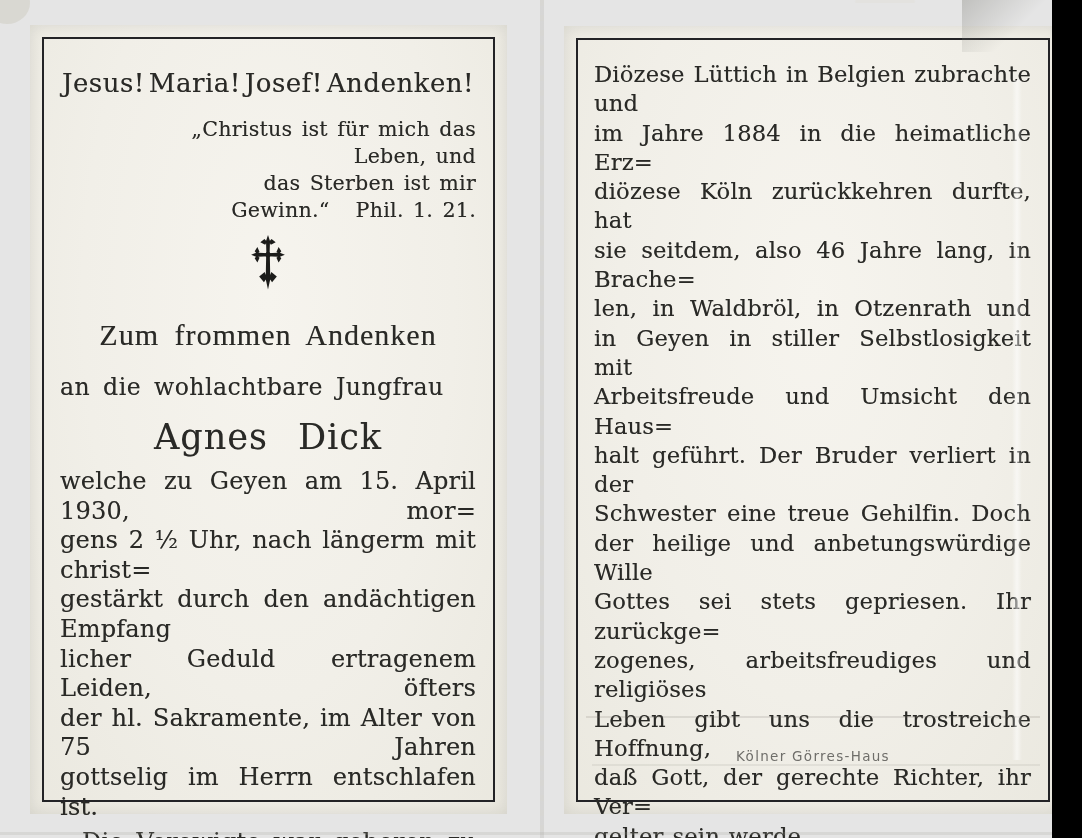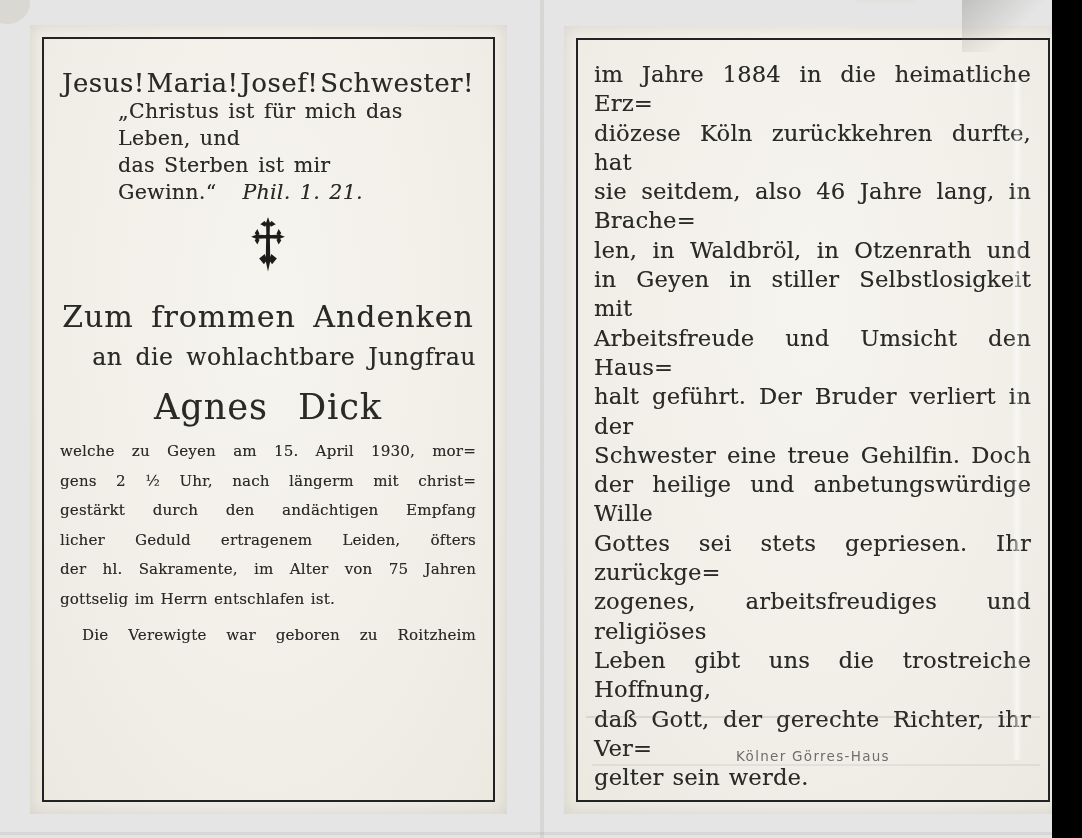--- a/index.html
+++ b/index.html
@@ -16,32 +16,32 @@
   }
   .page-left  { left:30px;  top:25px; width:477px; height:789px; }
   .page-right { left:564px; top:26px; width:498px; height:788px; }
   .frame { position:absolute; inset:12px; border:2px solid #232326; }
   .content { position:absolute; left:16px; right:17px; top:0; bottom:0;
              text-shadow:0.2px 0.2px 0.35px rgba(35,35,30,0.45); }
 
   
   .invocation { margin-top:29px; display:flex; justify-content:space-between;
                 padding:0 2px; font-size:26px; letter-spacing:0.5px; }
-  .quote { width:358px; margin:0 0 0 auto; text-align:left;
+  .quote { width:358px; margin:18px 0 0 auto; text-align:right;
            font-size:20.5px; line-height:27px; letter-spacing:0.3px; word-spacing:2.5px; }
-  .quote .ref { margin-left:26px; white-space:nowrap;font-style:italic; }
+  .quote .ref { margin-left:26px; white-space:nowrap; }
   .cross { display:block; margin:9px auto 0; width:48px; height:64px; }
   .heading   { margin-top:20px; text-align:center; font-size:30px;
-               letter-spacing:1px; word-spacing:7px; line-height:36px; }
-  .subheading{ margin-top:8px; text-align:right; font-size:23.5px;
+               letter-spacing:1px; word-spacing:7px; line-height:36px;font-family:Liberation Serif, serif; }
+  .subheading{ margin-top:20px; text-align:left; font-size:23.5px;
                letter-spacing:0.5px; word-spacing:5px; line-height:28px; }
   .name { margin-top:10px; text-align:center; font-size:35px; line-height:52px;
           letter-spacing:1px; word-spacing:18px; }
 
-  .para { font-size:15px; line-height:29.6px; letter-spacing:0.2px; word-spacing:1.5px; }
+  .para { font-size:24px; line-height:29.6px; letter-spacing:0.2px; word-spacing:1.5px; }
   .para-l1 { margin-top:4px; }
   .para-l2 { margin-top:6px; }
   .tline { text-align:justify; text-align-last:justify; }
   .tline.noj { text-align-last:left; }
   [data-indent] .tline:first-child { text-indent:22px; }
 
   
   .page-right .para { font-size:22.6px; line-height:29.3px; }
   .para-r1 { margin-top:20px; }
   .imprint { position:absolute; left:0; right:0; top:708px; text-align:center;
@@ -74,21 +74,21 @@
 <div id="canvas">
 
   <div class="page page-left">
     <div class="frame">
       <div class="content">
 
         <div class="invocation">
           <span>Jesus!</span>
           <span>Maria!</span>
           <span>Josef!</span>
-          <span>Schwester!</span>
+          <span>Andenken!</span>
         </div>
 
         <div class="quote">
           <div>„Christus ist für mich das Leben, und</div>
           <div><span>das Sterben ist mir Gewinn.“</span><span class="ref">Phil. 1. 21.</span></div>
         </div>
 
         <svg class="cross" viewBox="0 0 72 100" aria-hidden="true">
           <defs>
             <path id="carm" d="M0 -31 L3 -22 L5.5 -24.5 L12 -19.5 L4.5 -15.5 L3 -18 L2.4 2 L-2.4 2 L-3 -18 L-4.5 -15.5 L-12 -19.5 L-5.5 -24.5 L-3 -22 Z"></path>
@@ -120,20 +120,21 @@
           </div>
       </div>
     </div>
   </div>
 
   <div class="page page-right">
     <div class="frame">
       <div class="content">
 
         <div class="para para-r1">
+            <div class="tline">Diözese Lüttich in Belgien zubrachte und</div>
             <div class="tline">im Jahre 1884 in die heimatliche Erz=</div>
             <div class="tline">diözese Köln zurückkehren durfte, hat</div>
             <div class="tline">sie seitdem, also 46 Jahre lang, in Brache=</div>
             <div class="tline">len, in Waldbröl, in Otzenrath und</div>
             <div class="tline">in Geyen in stiller Selbstlosigkeit mit</div>
             <div class="tline">Arbeitsfreude und Umsicht den Haus=</div>
             <div class="tline">halt geführt. Der Bruder verliert in der</div>
             <div class="tline">Schwester eine treue Gehilfin. Doch</div>
             <div class="tline">der heilige und anbetungswürdige Wille</div>
             <div class="tline">Gottes sei stets gepriesen. Ihr zurückge=</div>

